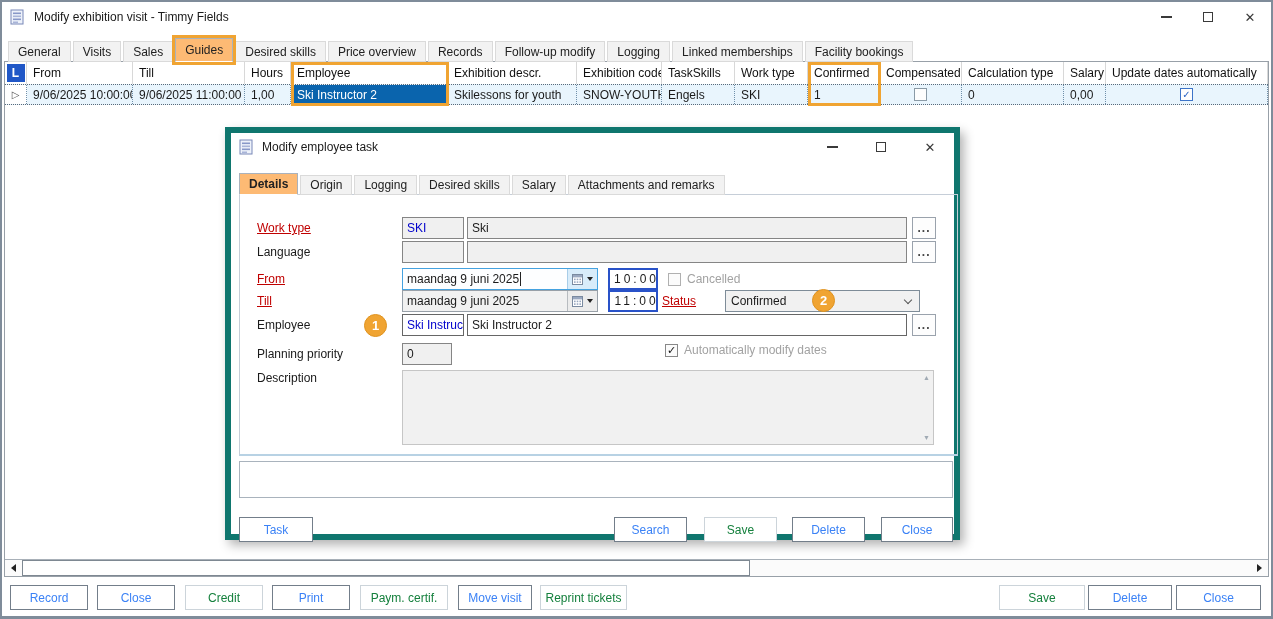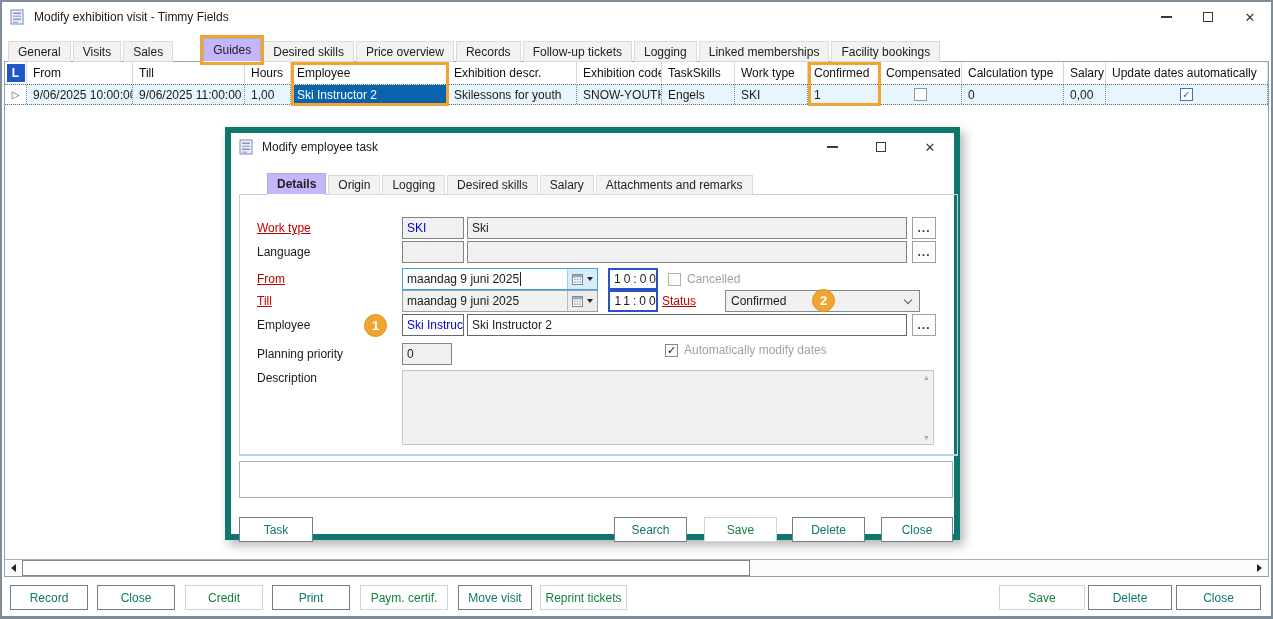--- a/index.html
+++ b/index.html
@@ -15,21 +15,21 @@
   .wctrl { position:absolute; right:6px; top:0; height:30px; display:flex; align-items:center; }
   .wc { width:30px; height:30px; display:flex; align-items:center; justify-content:center; margin-left:12px; cursor:default; }
   .g-min { width:11px; border-top:2px solid #3a3a3a; }
   .g-max { width:10px; height:10px; border:1.4px solid #3a3a3a; }
   .g-close { font-size:13px; color:#3a3a3a; line-height:1; }
 
   
   .tabstrip { position:absolute; display:flex; align-items:flex-end; z-index:3; }
   .ts-main { left:6px; top:36px; height:24px; }
   .tab { height:21px; line-height:20px; padding:0 9px; background:#f2f2f2; border:1px solid #dadada; margin-right:2px; color:#222; white-space:nowrap; }
-  .tab.active { background:#c4b5fd; border-color:#aab2bc; border-bottom-color:#fff; height:24px; line-height:23px; position:relative; z-index:4;margin-left:28px; }
+  .tab.active { background:#fdba74; border-color:#aab2bc; border-bottom-color:#fff; height:24px; line-height:23px; position:relative; z-index:4; }
   .tab.hl-tab { box-shadow:0 0 0 3px #F0A432; z-index:5; }
 
   
   .grid { position:absolute; left:2px; top:59px; width:1265px; bottom:39px; border:1px solid #98a0a8; background:#fff; }
   .ghead { display:flex; height:22px; }
   .gh { display:flex; align-items:center; padding-left:6px; border-right:1px solid #d8d8d8; white-space:nowrap; overflow:hidden; color:#101010; }
   .corner { width:22px; padding:0; justify-content:center; }
   .lbox { width:18px; height:18px; background:#2057c7; color:#fff; font-weight:bold; display:flex; align-items:center; justify-content:center; }
   .grow { display:flex; height:21px; background:#e9f5fd; border-top:1px dotted #5a6a7a; border-bottom:1px dotted #5a6a7a; }
   .gc { display:flex; align-items:center; padding-left:6px; border-right:1px dotted #7090aa; white-space:nowrap; overflow:hidden; }
@@ -46,21 +46,21 @@
 
   
   .hscroll { position:absolute; left:0; right:0; bottom:0; height:17px; border-top:1px solid #a8b0b8; display:flex; align-items:stretch; background:#fbfbfb; }
   .sbtn { width:17px; display:flex; align-items:center; justify-content:center; }
   .tri-l { width:0; height:0; border-top:4px solid transparent; border-bottom:4px solid transparent; border-right:5px solid #222; }
   .tri-r { width:0; height:0; border-top:4px solid transparent; border-bottom:4px solid transparent; border-left:5px solid #222; }
   .sthumb { width:728px; border:1px solid #7e8892; background:#fff; }
   .strack { flex:1; }
 
   
-  .btn { position:absolute; height:25px; border:1px solid #737e8a; background:#fff; display:flex; align-items:center; justify-content:center; color:#0f766e; cursor:default; }
+  .btn { position:absolute; height:25px; border:1px solid #737e8a; background:#fff; display:flex; align-items:center; justify-content:center; color:#3b82f6; cursor:default; }
   .btn.disabled { border-color:#ccd4da; color:#15803d; }
 
   
   .footer { position:absolute; left:0; right:0; bottom:0; height:36px; background:#fff; }
   .f-record{left:8px;top:5px;width:78px}.f-close{left:95px;top:5px;width:78px}
   .f-credit{left:183px;top:5px;width:78px}.f-print{left:270px;top:5px;width:78px}
   .f-paym{left:358px;top:5px;width:88px}.f-move{left:456px;top:5px;width:74px}
   .f-reprint{left:538px;top:5px;width:87px}
   .f-save{left:997px;top:5px;width:86px}.f-delete{left:1086px;top:5px;width:84px}.f-close2{left:1174px;top:5px;width:85px}
 
@@ -131,21 +131,21 @@
   </div>
 
   <div class="tabstrip ts-main">
     <span class="tab">General</span>
     <span class="tab">Visits</span>
     <span class="tab">Sales</span>
     <span class="tab active hl-tab">Guides</span>
     <span class="tab">Desired skills</span>
     <span class="tab">Price overview</span>
     <span class="tab">Records</span>
-    <span class="tab">Follow-up tickets</span>
+    <span class="tab">Follow-up modify</span>
     <span class="tab">Logging</span>
     <span class="tab">Linked memberships</span>
     <span class="tab">Facility bookings</span>
   </div>
 
   <div class="grid">
     <div class="ghead">
       <div class="gh corner">
           <span class="lbox">L</span>
         </div>

